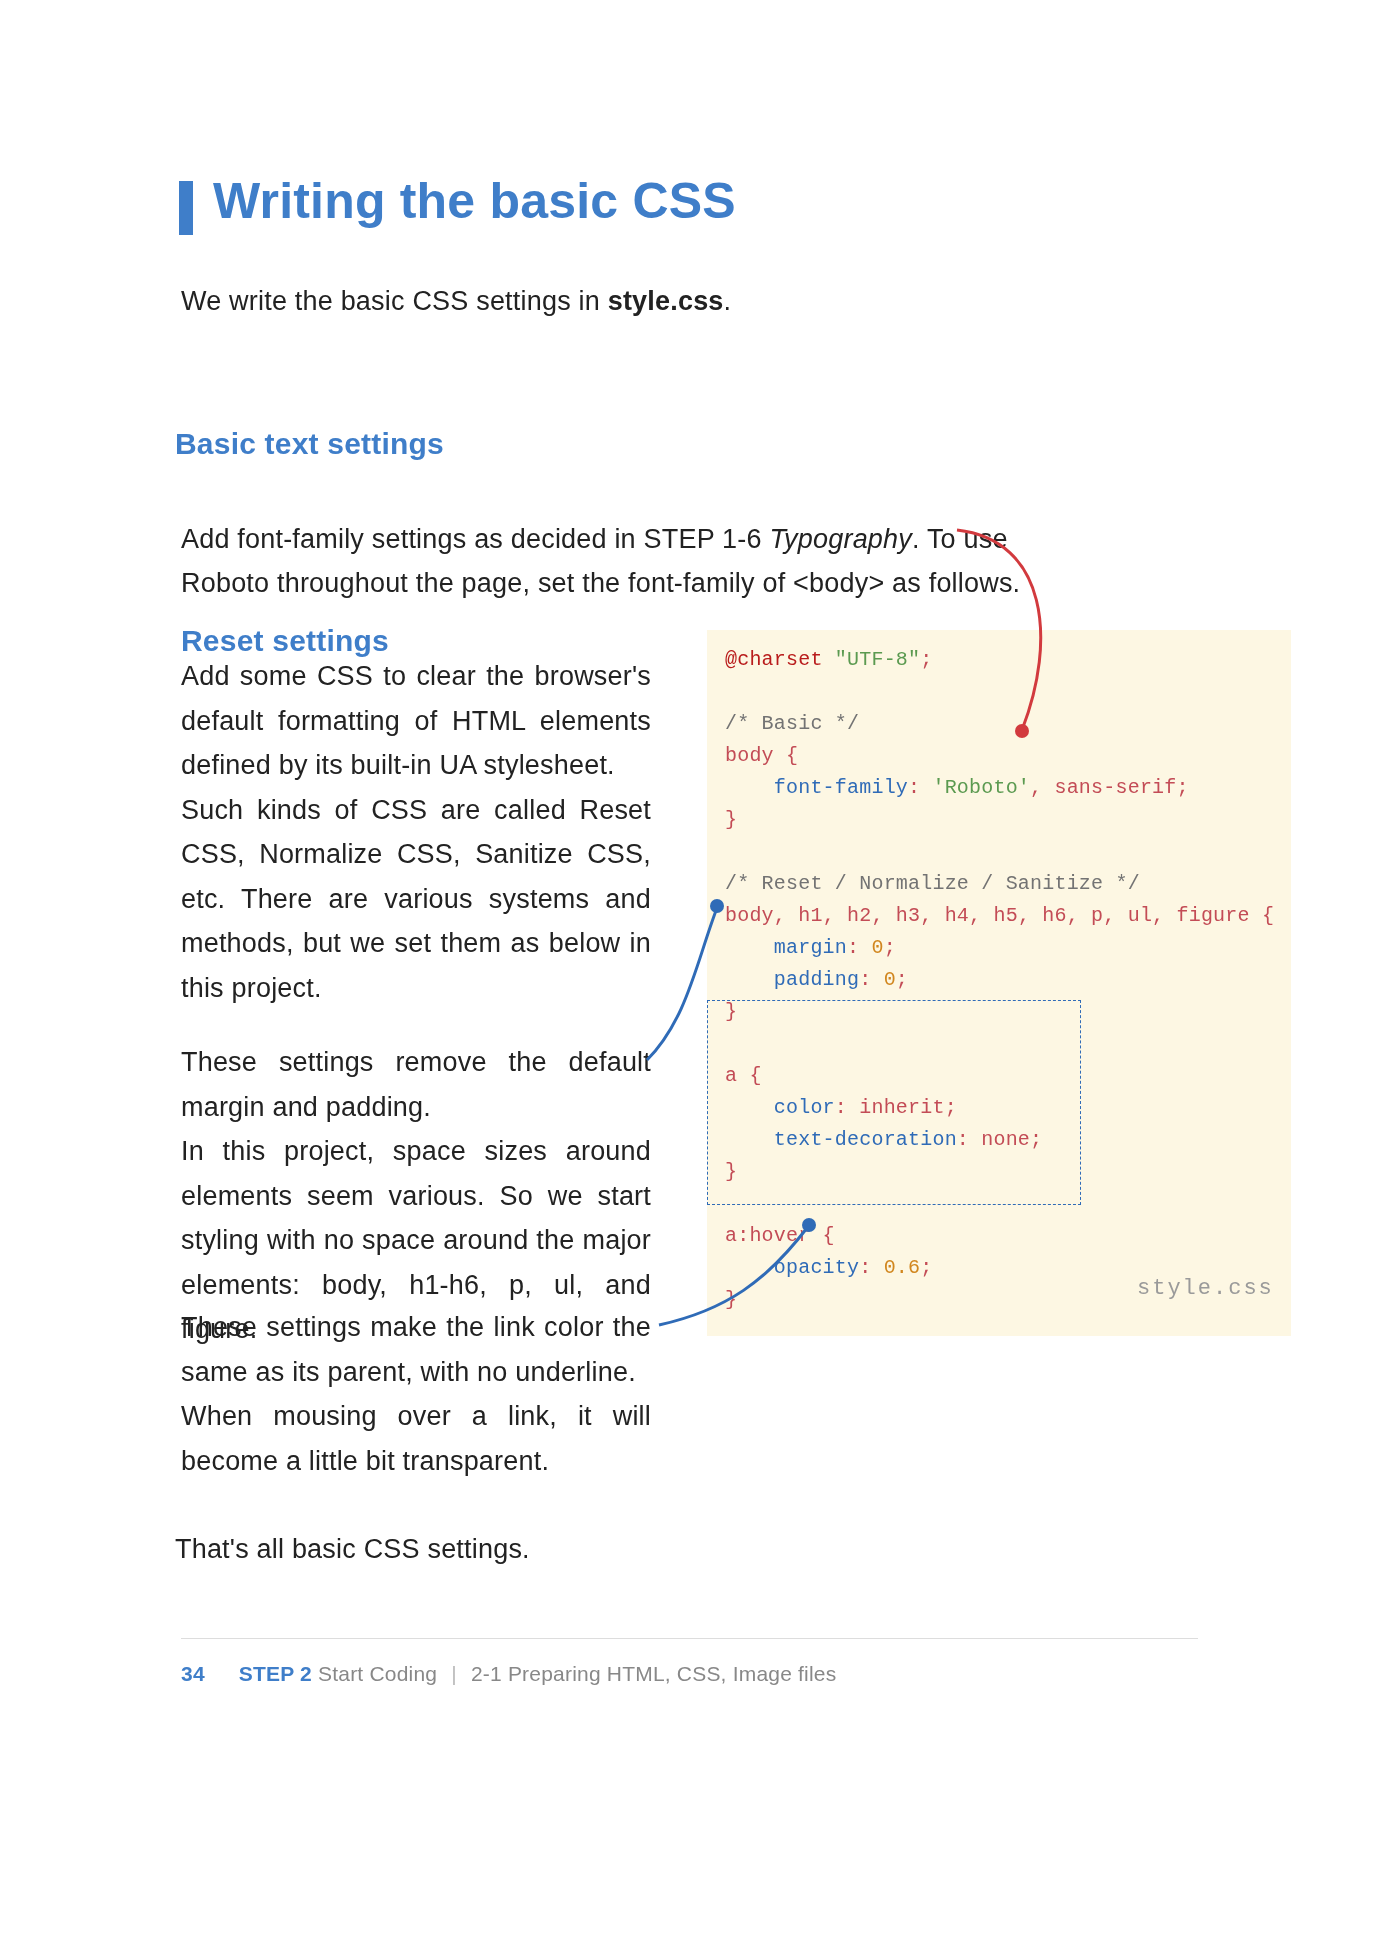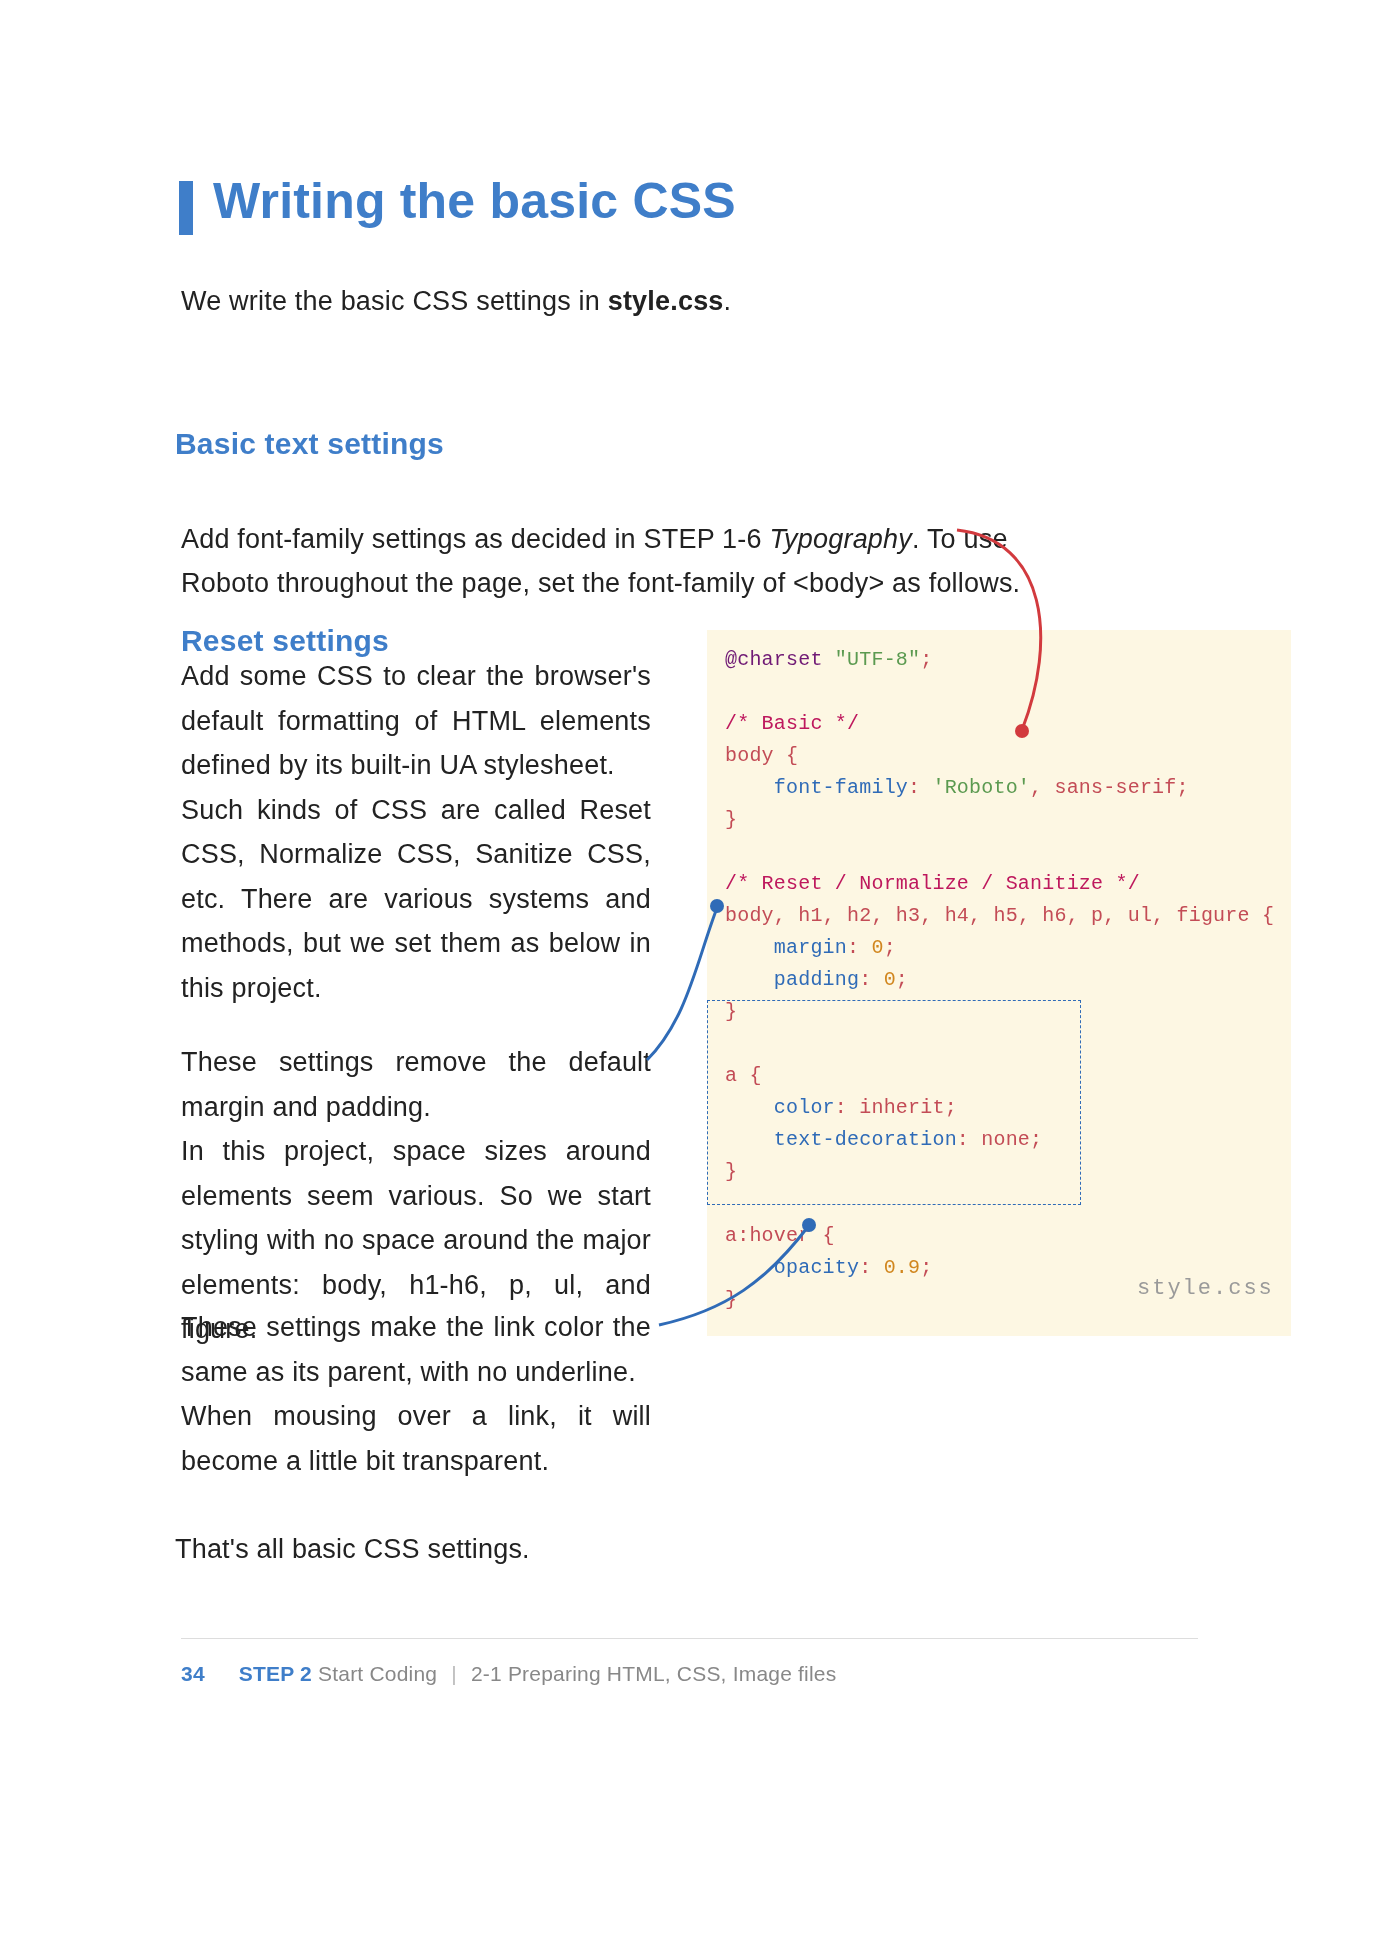--- a/index.html
+++ b/index.html
@@ -77,22 +77,22 @@
     background: #FDF7E3;
   }
   .code {
     padding: 14px 18px 20px 18px;
     font-family: "SFMono-Regular", Consolas, "Liberation Mono", Menlo, monospace;
     font-size: 20px;
     line-height: 1.6;
     white-space: pre;
     color: #C34C56;
   }
-  .code .k  { color: #701a75; }
-  .code .c  { color: #be185d; }
+  .code .k  { color: #b91c1c; }
+  .code .c  { color: #737373; }
   .code .s  { color: #5B9A50; }
   .code .b  { color: #2F6BB7; }
   .code .n  { color: #D1861E; }
 
   .highlight-box {
     position: absolute;
     left: 0px;
     top: 370px;
     width: 374px;
     height: 205px;
@@ -176,21 +176,21 @@
 <span class="b">    margin</span><span>: </span><span class="n">0</span><span>;</span>
 <span class="b">    padding</span><span>: </span><span class="n">0</span><span>;</span>
 <span>}</span>
 <span></span>
 <span>a</span><span> {</span>
 <span class="b">    color</span><span>: inherit;</span>
 <span class="b">    text-decoration</span><span>: none;</span>
 <span>}</span>
 <span></span>
 <span>a</span><span>:hover</span><span> {</span>
-<span class="b">    opacity</span><span>: </span><span class="n">0.9</span><span>;</span>
+<span class="b">    opacity</span><span>: </span><span class="n">0.6</span><span>;</span>
 <span>}</span></div>
     <div class="highlight-box"></div>
   </div>
 
   <div class="code-caption">style.css</div>
 
   <svg class="svg-overlay" viewBox="0 0 1379 1947">
 
     <path d="M 910 530 C 1000 540, 1010 640, 975 730" fill="none" stroke="#D23A3E" stroke-width="3"></path>
     <circle cx="975" cy="731" r="7" fill="#D23A3E"></circle>

